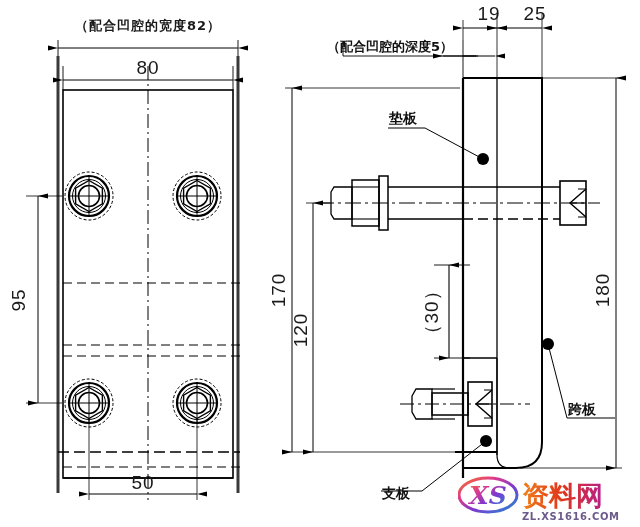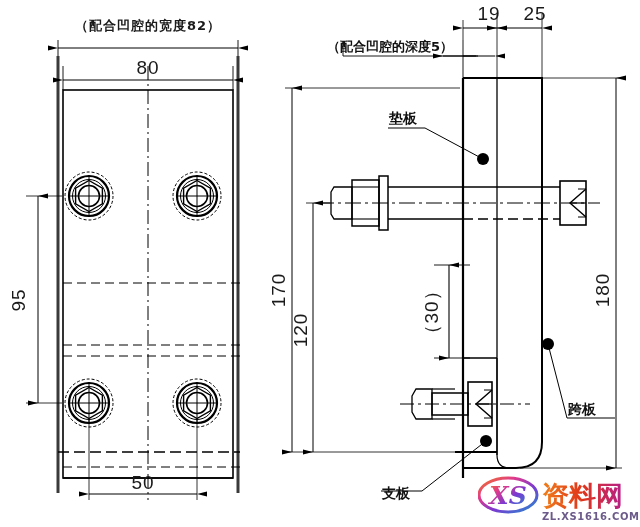--- a/index.html
+++ b/index.html
@@ -39,21 +39,21 @@
     fill: #111111;
   }
   .cnsmall {
     font-family: "DejaVu Sans", sans-serif;
     font-size: 13px;
     font-weight: bold;
     fill: #111111;
   }
   .wm-wrap {
     position: absolute;
-    left: 478px;
+    left: 458px;
     top: 473px;
     width: 162px;
     height: 54px;
     pointer-events: none;
   }
 </style>
 </head>
 <body>
 
 <div id="drawing-root">

